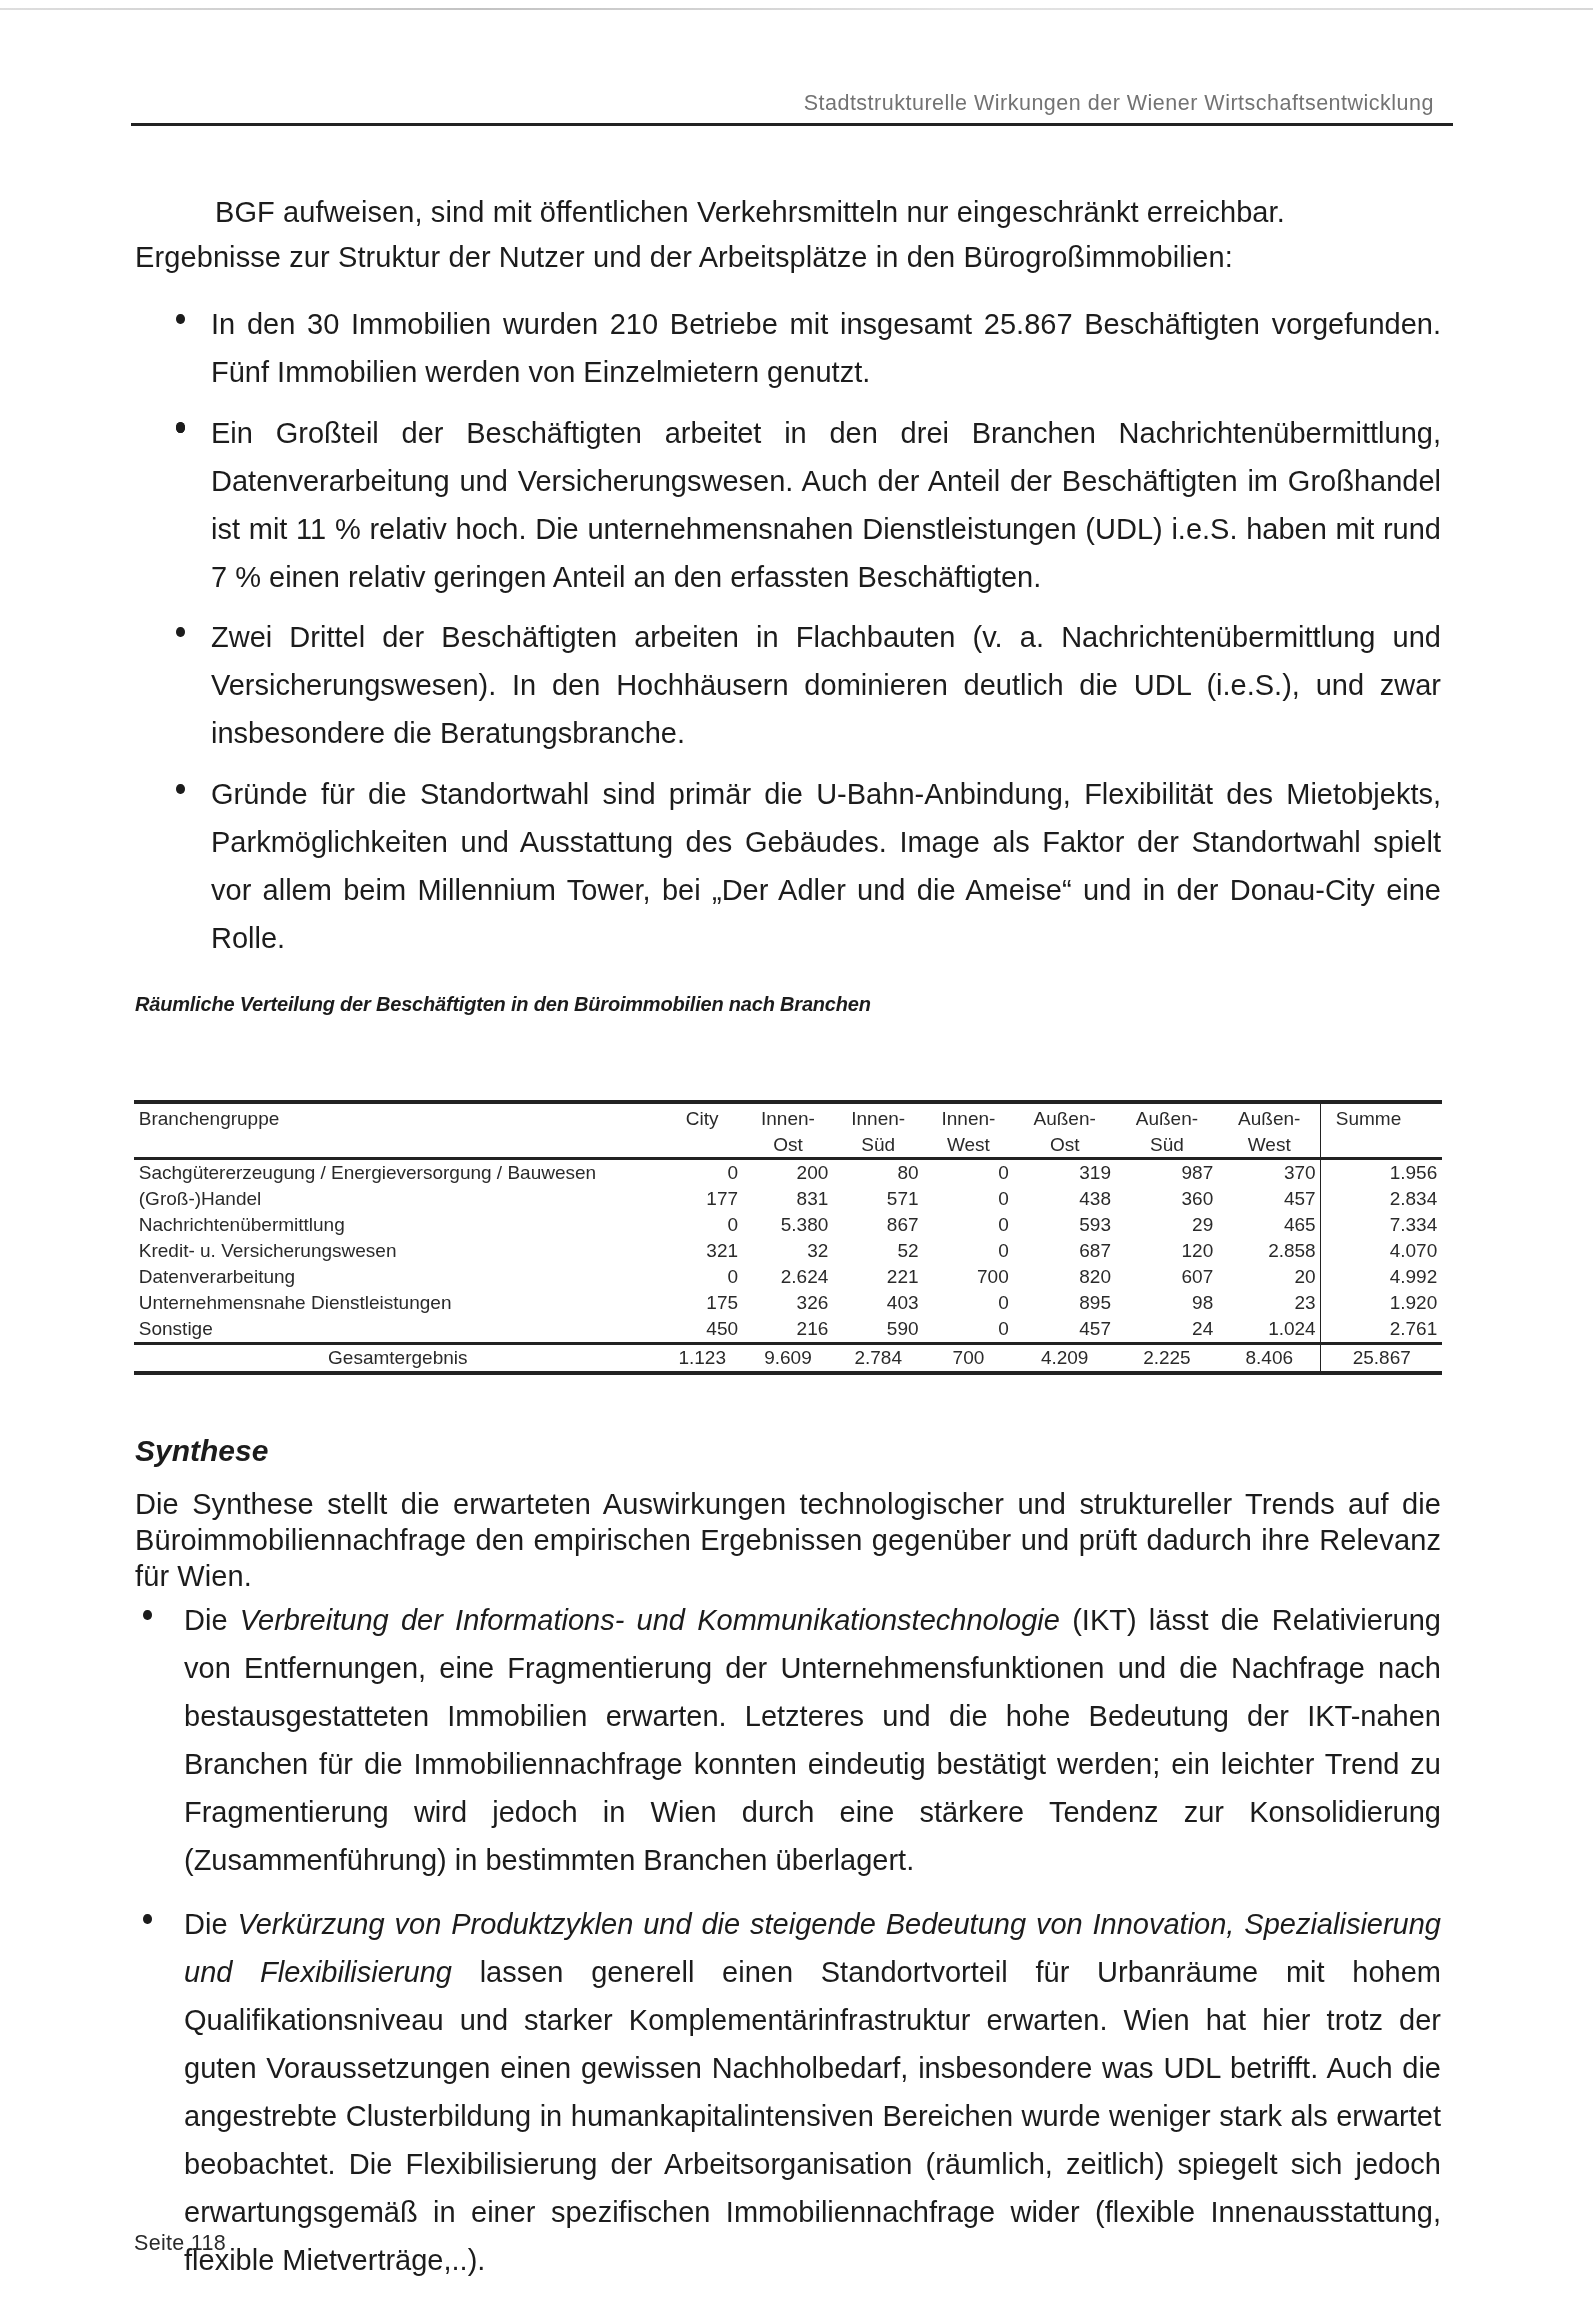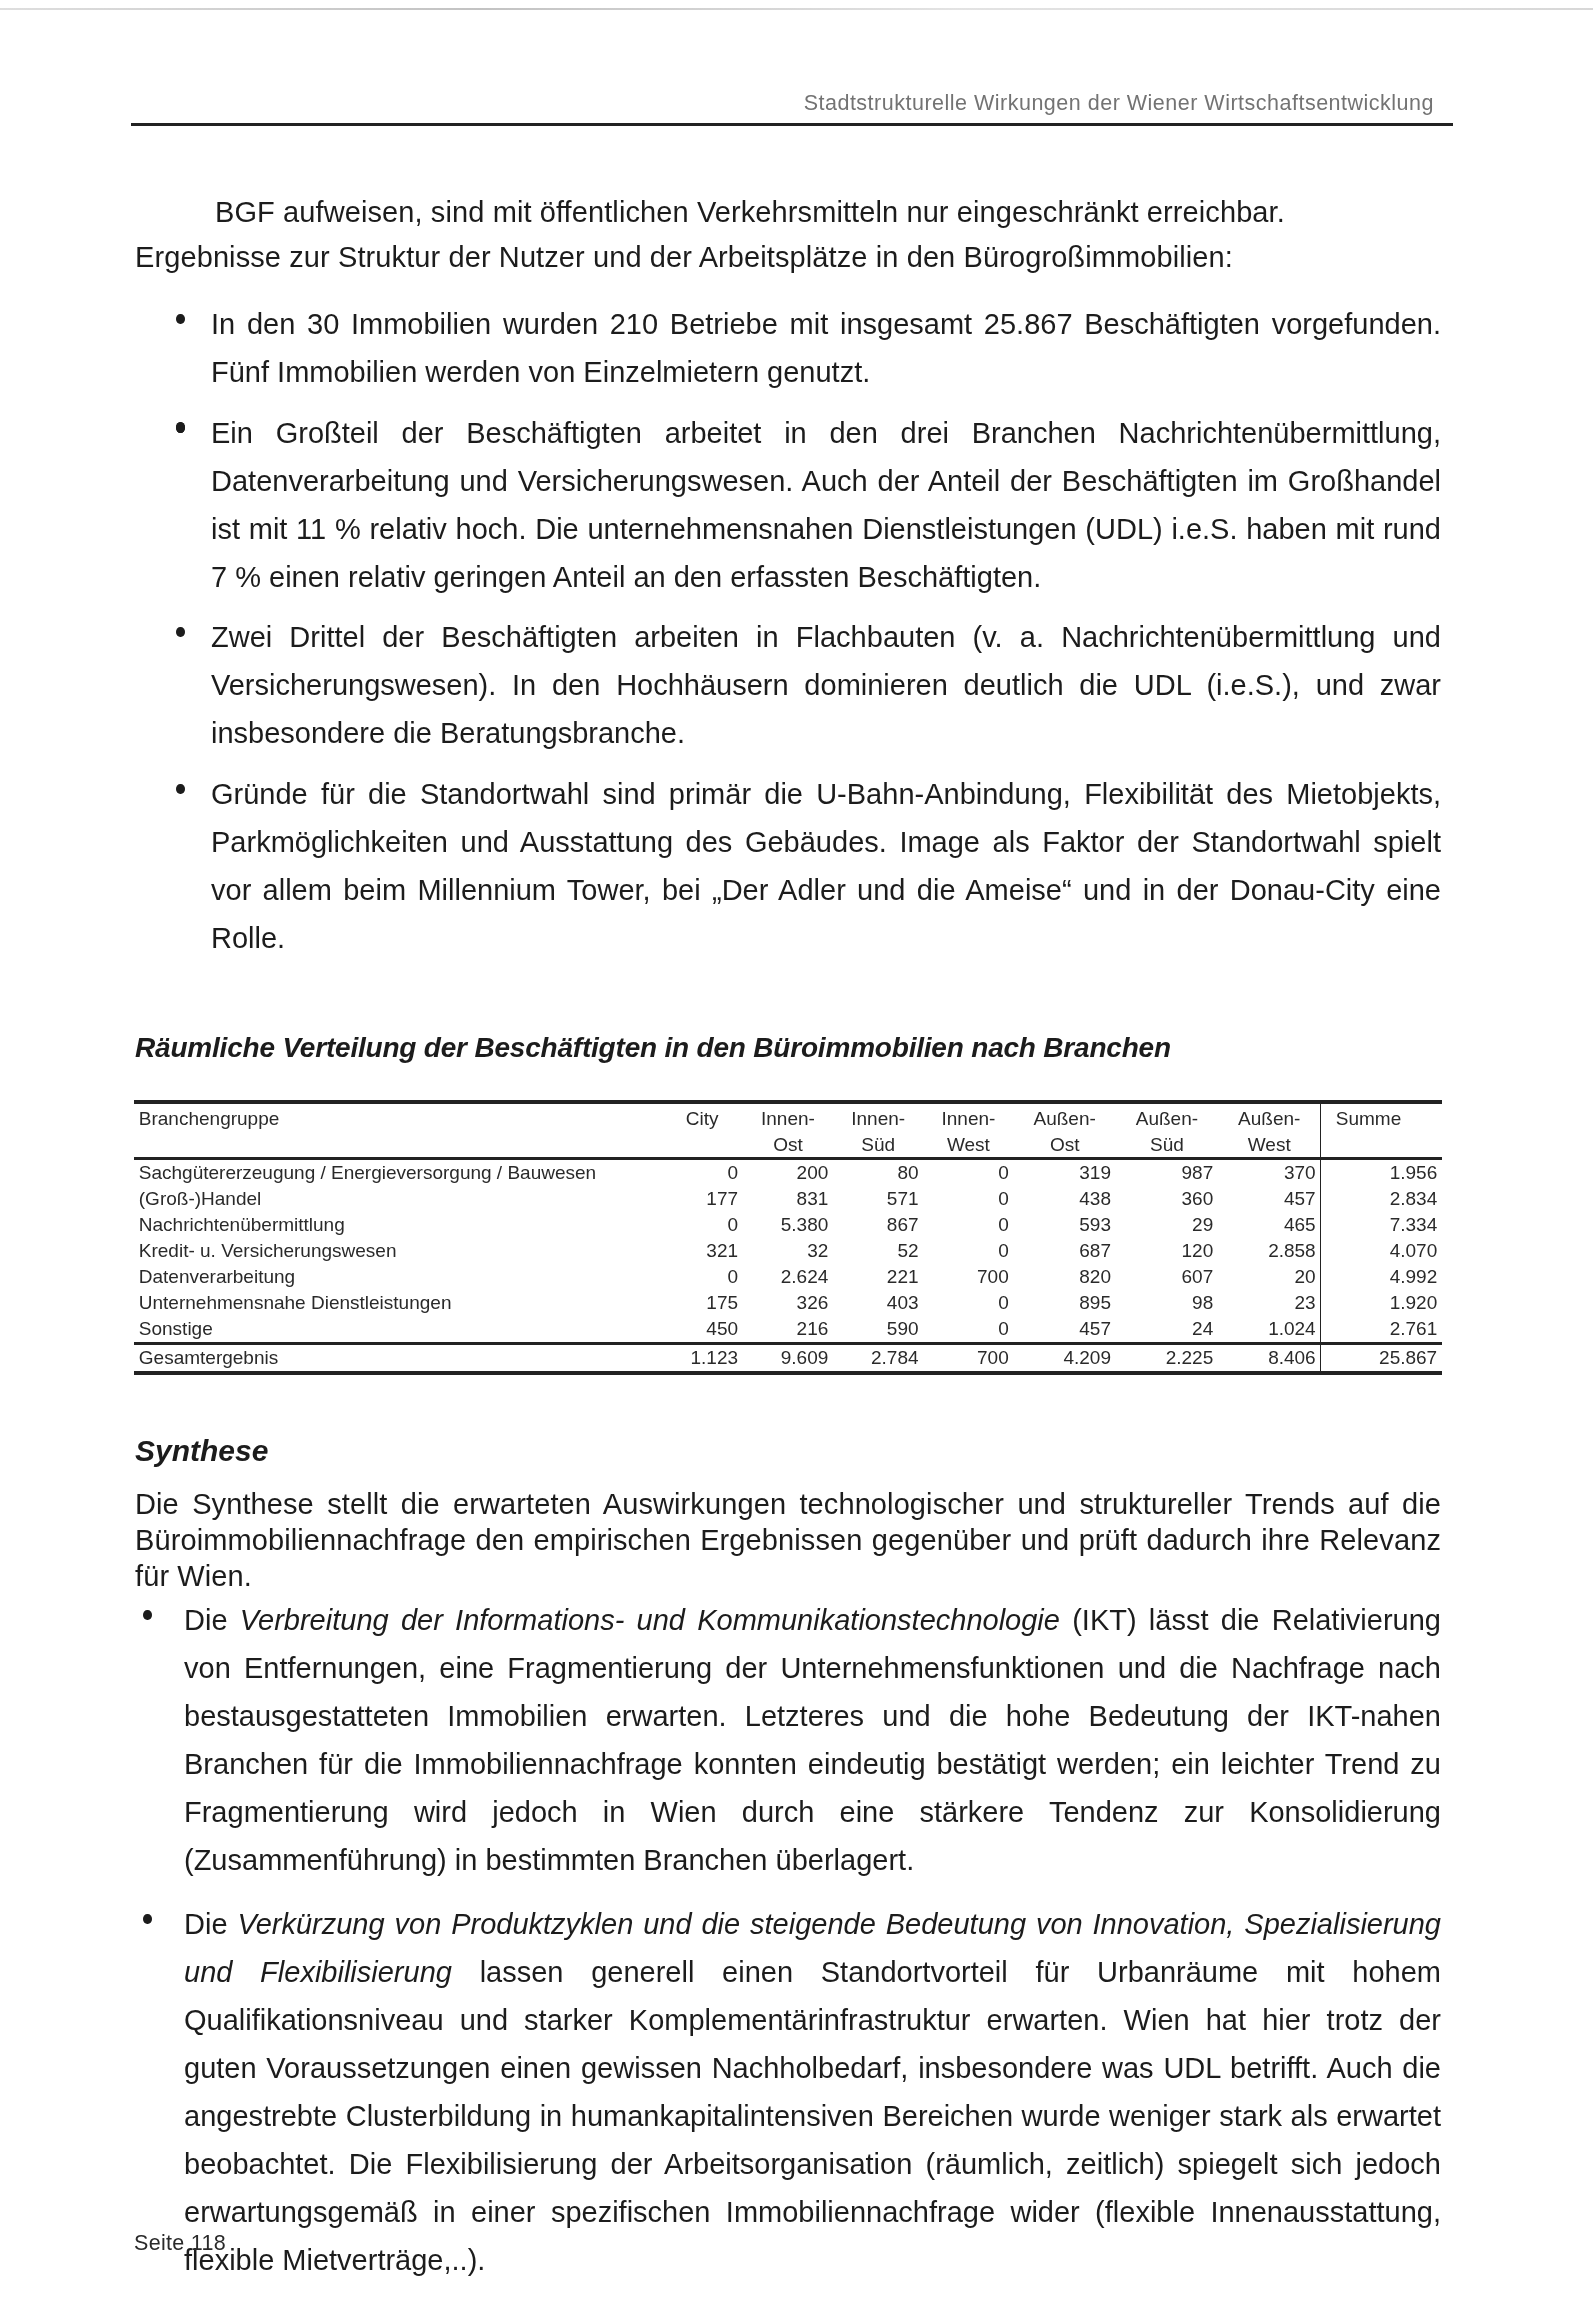--- a/index.html
+++ b/index.html
@@ -29,37 +29,37 @@
   ul.bullets { list-style: none; margin: 0; padding: 0; position: absolute; left: 135px; width: 1306px; }
   ul.bullets li {
     position: relative; padding-left: 76px; font-size: 29px; line-height: 48px; text-align: justify;
     margin-bottom: 12.7px;
   }
   ul.bullets li .bullet {
     position: absolute; left: 41px; top: 13.5px; width: 8.8px; height: 10.4px; border-radius: 50%; background: #1c1c1c;
   }
   .list1 { top: 300px; }
   .table-title {
-    position: absolute; left: 135px; top: 1032px; font-size: 28px; font-weight: bold; font-style: italic;
+    position: absolute; left: 135px; top: 993px; font-size: 20px; font-weight: bold; font-style: italic;
     letter-spacing: -0.2px;
   }
   table.data {
     position: absolute; left: 134px; top: 1100px; width: 1308px; border-collapse: collapse;
     font-size: 19px; color: #2a2a2a;
   }
   table.data th, table.data td { padding: 0 4.8px; height: 26px; white-space: nowrap; }
   table.data thead tr.top th { border-top: 4px solid #222; }
   table.data th { font-weight: normal; text-align: left; vertical-align: top; line-height: 25.5px; padding-top: 2.4px; margin-top: 44px; }
   table.data th.num { text-align: center; }
   table.data thead th { border-bottom: 3.2px solid #222; }
   table.data td.num { text-align: right; }
   table.data td.sum, table.data th.sum { border-left: 1.6px solid #222; }
   table.data th.sum { text-align: left; padding-left: 14.3px; }
   table.data tr.last-data td { border-bottom: 3.2px solid #222; }
-  table.data tr.total td { border-bottom: 4px solid #222; }
+  table.data tr.total td { border-bottom: 4px solid #222; text-align: center; }
   .col-label { width: 518px; }
   .synthese-heading {
     position: absolute; left: 135px; top: 1434px; font-size: 30px; font-weight: bold; font-style: italic;
   }
   .p-synthese { top: 1486px; }
   .list2 { top: 1596px; }
   .list2 li { padding-left: 49px !important; margin-bottom: 16px !important; }
   .list2 li .bullet { left: 8px !important; }
   .footer {
     position: absolute; left: 134px; top: 2207px; font-size: 21.5px; color: #2a2a2a; letter-spacing: 0.3px; margin-top: 24px;

